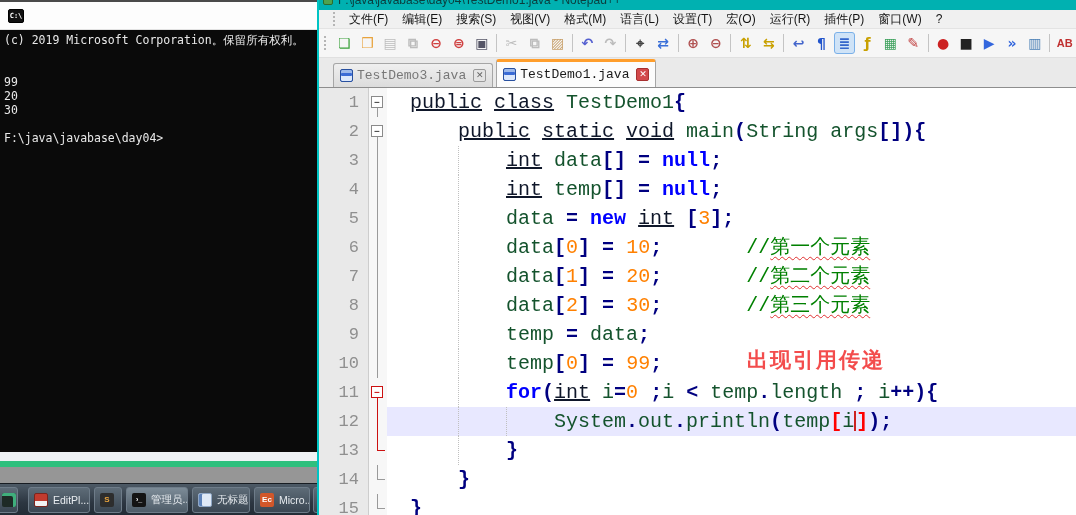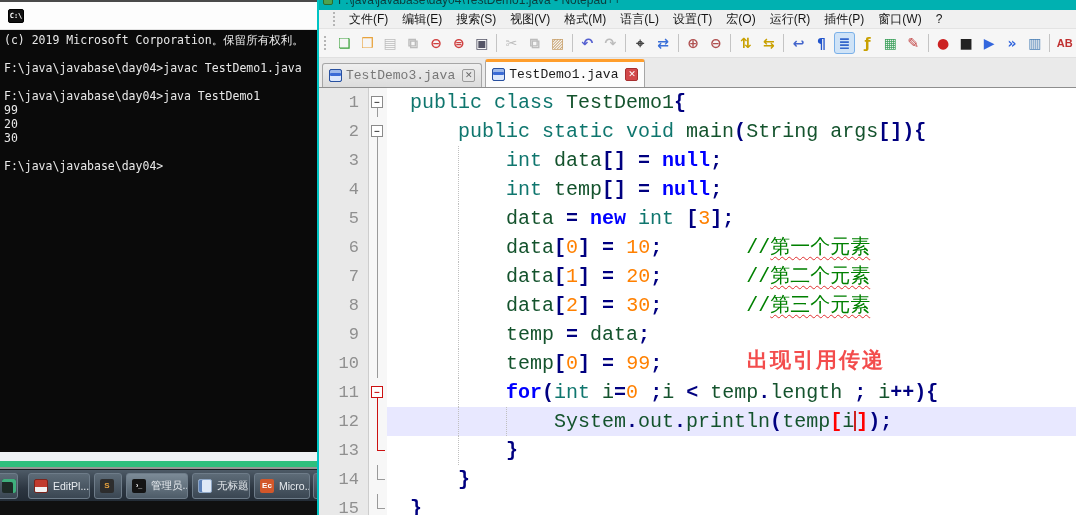--- a/index.html
+++ b/index.html
@@ -17,21 +17,21 @@
   .cmd-window{position:absolute;left:0;top:2px;width:317px;height:450px;}
   .cmd-titlebar{height:28px;background:#fdfdfd;display:flex;align-items:center;padding-left:8px;
                 border-bottom:1px solid #e2e2e2;}
   .cmd-app-icon{width:16px;height:14px;background:#111;border:1px solid #000;border-radius:2px;
                 color:#fff;font:bold 7px/12px "DejaVu Sans Mono",monospace;text-align:center;margin-right:7px;}
   .cmd-title{font-size:12.5px;color:#444;white-space:nowrap;}
   .cmd-body{height:422px;background:#0a0a0a;padding:3px 0 0 4px;overflow:hidden;}
   .cmd-line{white-space:pre;font:11.5px/14px "DejaVu Sans Mono",monospace;color:#e9e9e9;}
 
   
-  .taskbar{position:absolute;left:0;top:469px;width:317px;height:32px;
+  .taskbar{position:absolute;left:0;top:483px;width:317px;height:32px;
            background:linear-gradient(180deg,#4d5a66,#2c3641 60%,#232c36);border-top:1px solid #171c22;}
   .tb-btn{position:absolute;top:3px;height:26px;border:1px solid #6e7c89;border-radius:3px;
           background:linear-gradient(180deg,#5d6b77,#3a4652);display:flex;align-items:center;
           padding:0 5px;overflow:hidden;}
   .tb-btn.active{background:linear-gradient(180deg,#7c8b97,#4e5c68);}
   .tb-label{font-size:10.5px;color:#e7ebef;margin-left:5px;white-space:nowrap;}
   .tb-ico{width:14px;height:14px;flex:0 0 14px;border-radius:2px;font:bold 8px/14px "Liberation Sans",sans-serif;
           text-align:center;}
   .ico-generic{background:#1e2a26;box-shadow:inset -3px 3px 0 #3fae7c;}
   .ico-editplus{background:linear-gradient(180deg,#c23b2e 55%,#f2f2f2 55%);border:1px solid #7c241c;}
@@ -53,21 +53,21 @@
   .menu-item{font-size:12px;color:#151515;padding:0 7px;line-height:18px;white-space:nowrap;}
   .npp-toolbar{height:29px;background:#f6f6f6;display:flex;align-items:center;padding-left:3px;
                border-bottom:1px solid #e0e0e0;overflow:hidden;}
   .tool-icon{width:22px;height:22px;margin:0 1px;border-radius:3px;display:flex;align-items:center;
              justify-content:center;font:bold 14px/1 "DejaVu Sans",sans-serif;}
   .tool-icon.dim{opacity:.4;filter:grayscale(.8);}
   .tool-icon.active{background:#cfe3f7;border:1px solid #7ab0e8;}
   .tool-sep{width:1px;height:18px;background:#c4c4c4;margin:0 3px;}
 
   
-  .npp-tabbar{height:30px;background:#eaeaea;display:flex;align-items:flex-end;padding-left:3px;
+  .npp-tabbar{height:30px;background:#eaeaea;display:flex;align-items:flex-end;padding-left:14px;
               border-bottom:1px solid #8e8e8e;position:relative;}
   .tab{display:flex;align-items:center;height:24px;padding:0 6px;margin-right:3px;
        background:linear-gradient(180deg,#efefef,#dcdcdc);border:1px solid #a6a6a6;border-bottom:none;
        border-radius:3px 3px 0 0;}
   .tab.active{height:28px;background:#fcfcfc;border-top:3px solid #ff9e2c;}
   .tab-label{font:13px "Liberation Mono",monospace;color:#777;margin:0 4px;white-space:nowrap;}
   .tab.active .tab-label{color:#1a1a1a;}
   .floppy{width:13px;height:13px;background:#3a6bd6;border:1px solid #28509f;border-radius:2px;
           box-shadow:inset 0 -5px 0 #dce8fb, inset 0 3px 0 #9db9ea;}
   .tab-close{width:13px;height:13px;margin-left:3px;font:bold 9px/11px "DejaVu Sans",sans-serif;
@@ -80,21 +80,21 @@
   .ed-line{display:flex;height:29px;}
   .ln-num{width:50px;background:#e9e9e9;color:#8f8f8f;font:17px/29px "Liberation Mono",monospace;
           text-align:right;padding-right:9px;border-right:1px solid #cdcdcd;}
   .ln-fold{width:18px;background:#f7f7f7;position:relative;}
   .ln-code{flex:1;position:relative;white-space:pre;font:20px/29px "Liberation Mono",monospace;
            color:#000;padding-left:23px;}
   .ln-code.hl{background:#e8e8ff;}
   .guide{position:absolute;top:0;bottom:0;width:0;border-left:1px dotted #c0c0c0;}
   
   .t-p{color:#14532d;}
-  .t-k{color:#0f766e;}
+  .t-k{color:#0f172a;text-decoration:underline;}
   .t-kb{color:#0000ff;font-weight:bold;}
   .t-o{color:#000080;font-weight:bold;}
   .t-n{color:#ff8000;}
   .t-c{color:#008000;}
   .t-cw{color:#008000;text-decoration:underline wavy #e03030 1px;text-underline-offset:3px;}
   .t-r{color:#ff0000;font-weight:bold;}
   .caret{display:inline-block;width:0;height:20px;border-left:2px solid #c22;vertical-align:-4px;}
   
   .fm-v{position:absolute;left:8px;top:0;bottom:0;width:1px;background:#9a9a9a;}
   .fm-v.red{background:#cc1111;}
@@ -119,23 +119,21 @@
   <div class="strip-green"></div>
   <div class="strip-gray"></div>
 
   <div class="cmd-window">
     <div class="cmd-titlebar">
       <div class="cmd-app-icon">C:\</div>
     </div>
     <div class="cmd-body" id="cmd-body">
         <div class="cmd-line">(c) 2019 Microsoft Corporation。保留所有权利。</div>
         <div class="cmd-line"> </div>
-        <div class="cmd-line">F:\java\javabase\day04&gt;javac TestDemo1.java</div>
         <div class="cmd-line"> </div>
-        <div class="cmd-line">F:\java\javabase\day04&gt;java TestDemo1</div>
         <div class="cmd-line">99</div>
         <div class="cmd-line">20</div>
         <div class="cmd-line">30</div>
         <div class="cmd-line"> </div>
         <div class="cmd-line">F:\java\javabase\day04&gt;</div>
       </div>
   </div>
 
   <div class="taskbar" id="taskbar">
       <div class="tb-btn" style="left: -4px; width: 22px;">

